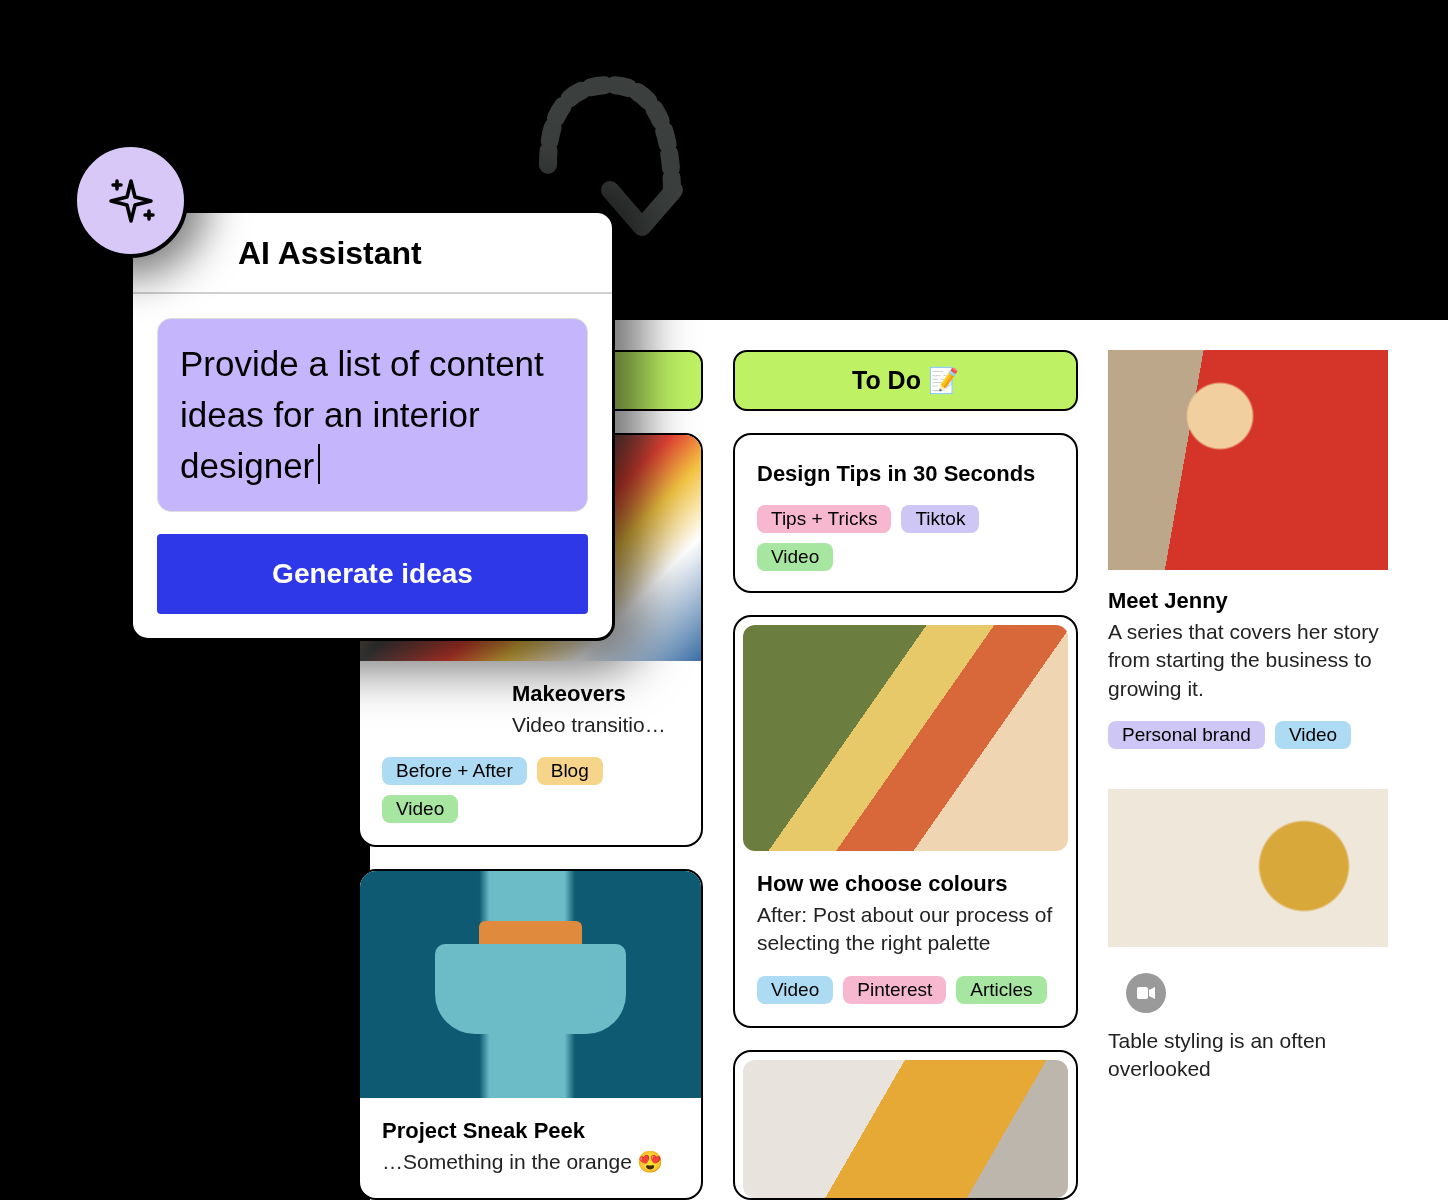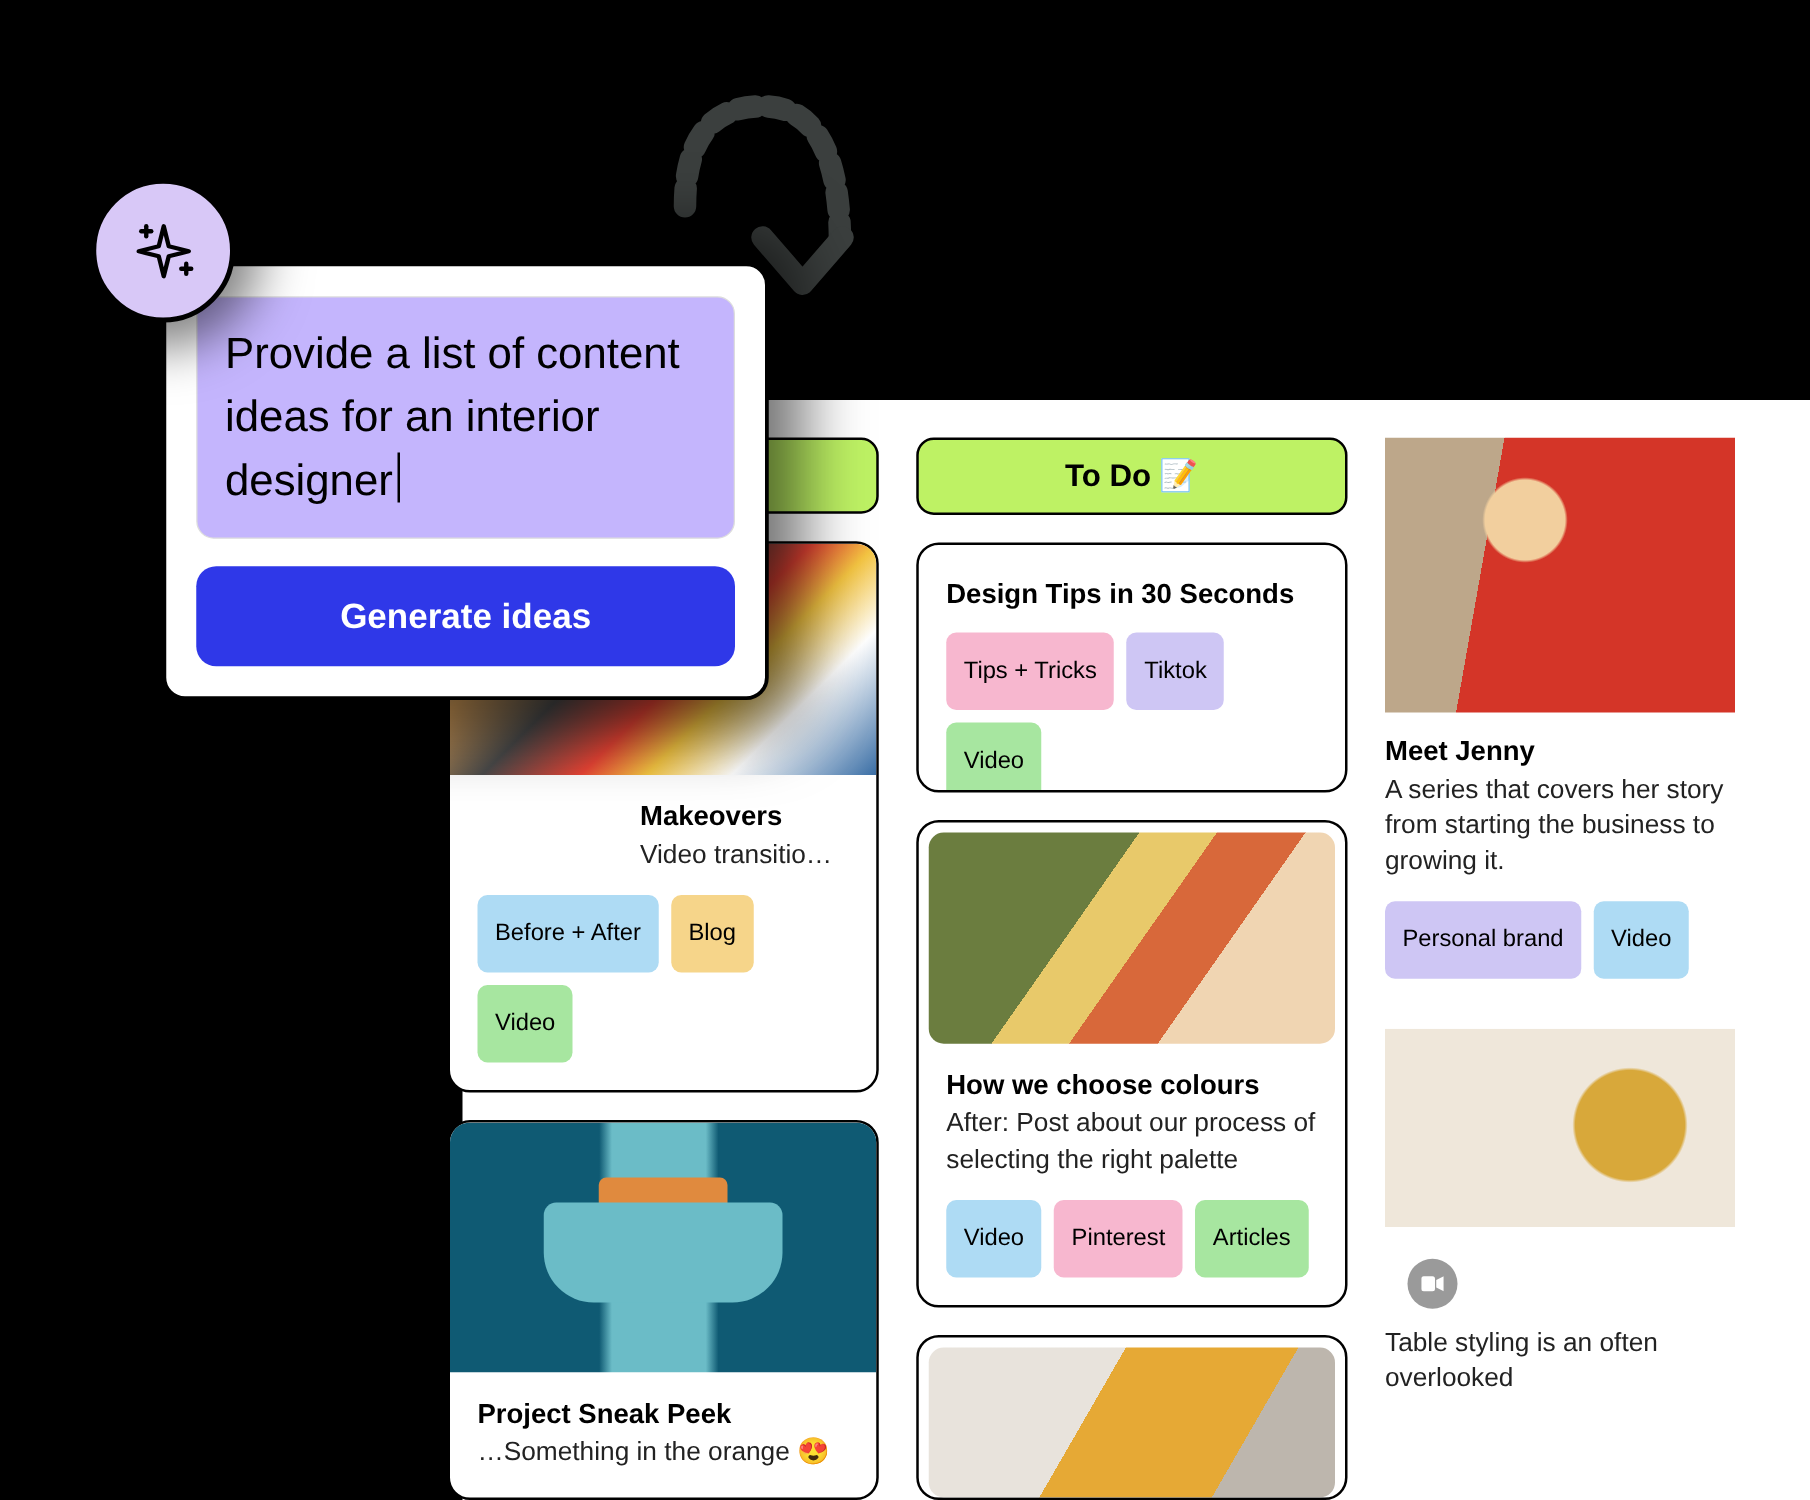--- a/index.html
+++ b/index.html
@@ -86,21 +86,21 @@
   }
   .tags {
     display: flex;
     gap: 10px;
     flex-wrap: wrap;
     margin-top: 18px;
   }
   .tag {
     font-size: 19px;
     font-weight: 500;
-    padding: 20px 14px;
+    padding: 3px 14px;
     border-radius: 8px;
   }
 
   
   .column.done .card {
     border: none;
     border-radius: 0;
   }
   .column.done .card-img {
     border-radius: 0;
@@ -193,21 +193,21 @@
   .caret{
     display:inline-block; width:0; border-left:2.5px solid #000;
     height:40px; vertical-align:-6px; margin-left:4px;
   }
   .ai-btn{
     margin-top:22px;
     width:100%;
     background:#2f38e8;
     color:#fff;
     font-size:28px; font-weight:600;
-    border:none; border-radius:16px;
+    border:none; border-radius:4px;
     padding:24px 10px;
     cursor:pointer;
   }
 
   
   .c-pink   { background:#f7b7cf; }
   .c-lilac  { background:#cec6f4; }
   .c-green  { background:#a7e6a0; }
   .c-blue   { background:#aedbf4; }
   .c-yellow { background:#f6d58a; }
@@ -319,19 +319,20 @@
 <div class="ai-panel">
   <div class="ai-badge">
     <svg width="56" height="56" viewBox="0 0 56 56" stroke="#000" stroke-width="3.5" fill="none" stroke-linecap="round" stroke-linejoin="round">
       <path d="M28 8 L32 24 L48 28 L32 32 L28 48 L24 32 L8 28 L24 24 Z"></path>
       <line x1="10" y1="12" x2="18" y2="12"></line>
         <line x1="14" y1="8" x2="14" y2="16"></line>
       <line x1="42" y1="42" x2="50" y2="42"></line>
         <line x1="46" y1="38" x2="46" y2="46"></line>
     </svg>
   </div>
+  <div class="ai-header">AI Assistant</div>
   <div class="ai-body">
     <div class="ai-input">
       <span>Provide a list of content ideas for an interior designer</span><span class="caret"></span>
     </div>
     <button class="ai-btn">Generate ideas</button>
   </div>
 </div>
 
 </body></html>

